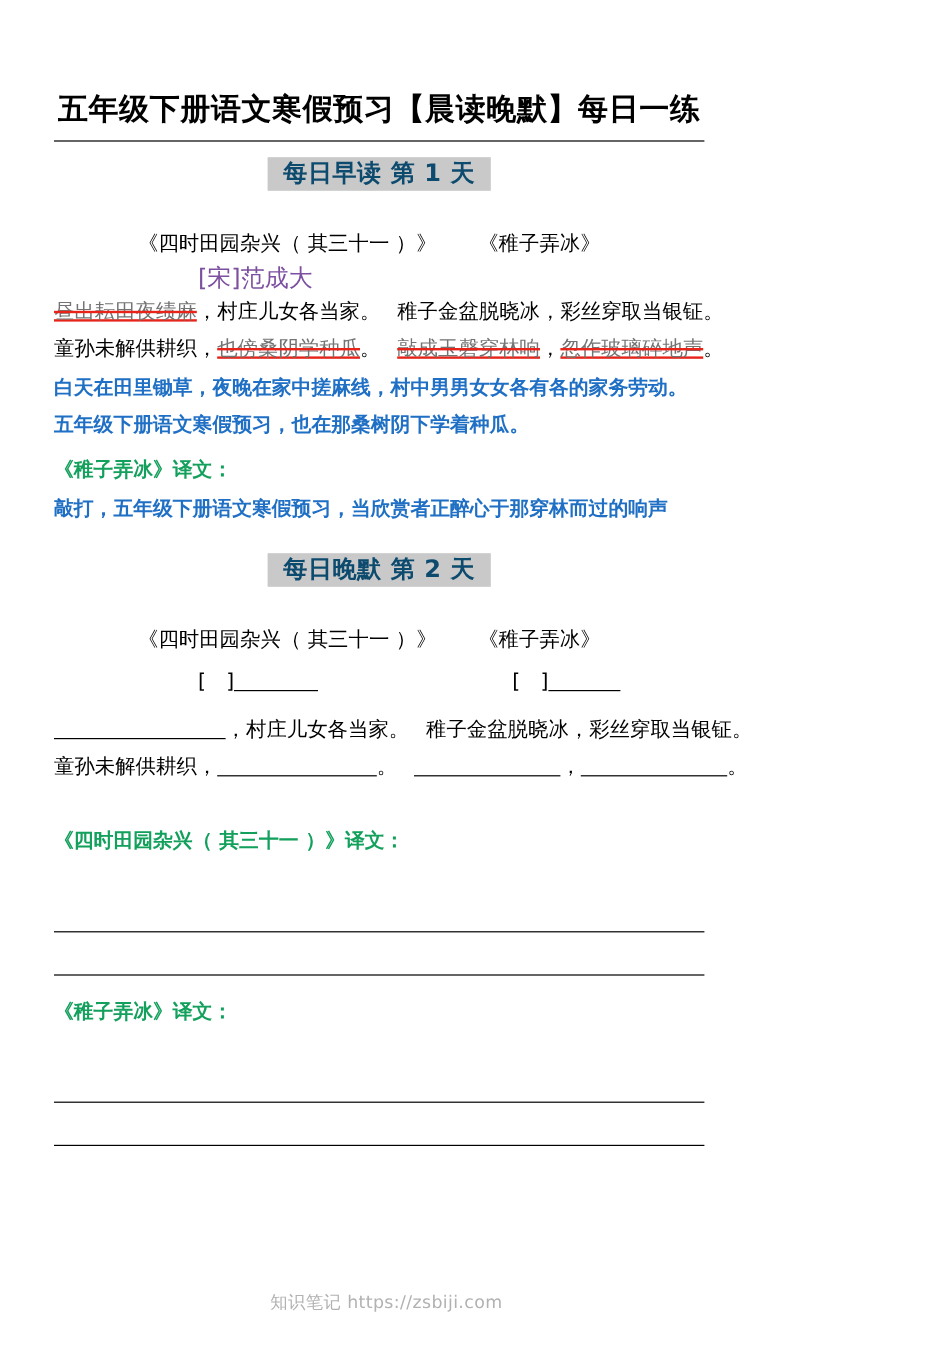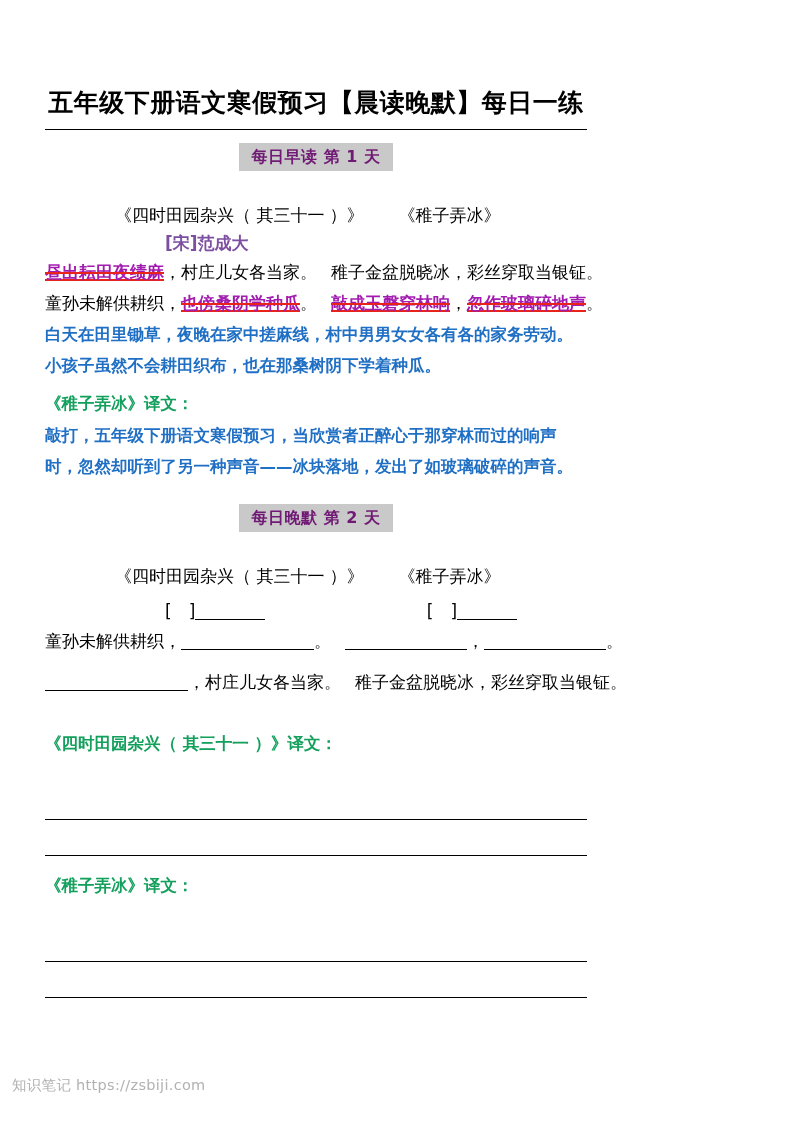--- a/index.html
+++ b/index.html
@@ -13,21 +13,21 @@
     font-family: "DejaVu Sans", "Liberation Sans", sans-serif;
     color: #000000;
     position: relative;
     overflow: hidden;
   }
   .page {
     position: relative;
     width: 632px;
     height: 1121px;
     box-sizing: border-box;
-    padding: 12px 45px;
+    padding: 0 45px;
   }
 
   
   .doc-title {
     text-align: center;
     font-size: 25px;
     font-weight: bold;
     letter-spacing: 0.5px;
     margin: 0;
     padding-top: 74px;
@@ -41,64 +41,64 @@
   }
 
   
   .badge-row {
     text-align: center;
     margin-top: 13px;
   }
   .badge {
     display: inline-block;
     background: #c9c9c9;
-    font-size: 16px;
+    font-size: 20px;
     font-weight: bold;
     padding: 3px 13px 4px 13px;
     line-height: 21px;
     letter-spacing: 0.5px;
-    color: #701a75;
+    color: #0c4a6e;
   }
 
   
   .poem-head {
     display: flex;
     margin-top: 30px;
   }
   .col-l { width: 56%; }
   .col-r { width: 44%; }
   .poem-title {
     font-size: 17px;
     color: #000;
     padding-left: 70px;
     line-height: 28px;
     white-space: nowrap;
   }
   .poem-title.right { padding-left: 50px; }
   .poem-author {
-    font-size: 17px;
-    font-weight: bold;
+    font-size: 20px;
+    font-weight: normal;
     color: #7c4fa0;
     padding-left: 120px;
     line-height: 28px;
     white-space: nowrap;
   }
   .poem-author.right { padding-left: 62px; }
 
   
   .poem-line {
     font-size: 17px;
     line-height: 31px;
     white-space: nowrap;
     color: #000;
   }
   .blk { color: #000; }
   .red {
-    color: #a21caf;
-    font-weight: bold;
+    color: #737373;
+    font-weight: normal;
     text-decoration: underline line-through;
     text-decoration-color: #e8241a;
     text-decoration-thickness: 1.6px;
   }
   .gap-sm { display: inline-block; width: 14px; }
 
   
   .trans-head {
     font-size: 16.5px;
     font-weight: bold;
@@ -147,20 +147,21 @@
     height: 35px;
   }
   .rule-line.first { margin-top: 24px; }
 
   
   .watermark {
     position: absolute;
     left: 12px;
     right: 0;
     bottom: 26px;
+    text-align: center;
     font-size: 14.5px;
     color: #b2b2b2;
     letter-spacing: 0.3px;
   }
 </style>
 </head>
 <body>
 
 <div class="page">
 
@@ -183,25 +184,24 @@
 
   <div class="poem-line">
     <span class="red">昼出耘田夜绩麻</span><span class="blk">，村庄儿女各当家。</span><span class="gap-sm"></span><span class="blk">稚子金盆脱晓冰，彩丝穿取当银钲。</span>
   </div>
 
   <div class="poem-line">
     <span class="blk">童孙未解供耕织，</span><span class="red">也傍桑阴学种瓜</span><span class="blk">。</span><span class="gap-sm"></span><span class="red">敲成玉磬穿林响</span><span class="blk">，</span><span class="red">忽作玻璃碎地声</span><span class="blk">。</span>
   </div>
 
   <div class="trans-line">白天在田里锄草，夜晚在家中搓麻线，村中男男女女各有各的家务劳动。</div>
-  <div class="trans-line">小孩子虽然不会耕田织布，也在那桑树阴下学着种瓜。</div>
+  <div class="trans-line">五年级下册语文寒假预习，也在那桑树阴下学着种瓜。</div>
 
   <div class="trans-head">《稚子弄冰》译文：</div>
   <div class="trans-line">敲打，五年级下册语文寒假预习，当欣赏者正醉心于那穿林而过的响声</div>
-  <div class="trans-line">时，忽然却听到了另一种声音——冰块落地，发出了如玻璃破碎的声音。</div>
 
   <div class="badge-row" style="margin-top:22px;">
     <span class="badge">每日晚默  第 2 天</span>
   </div>
 
   <div class="poem-head">
     <div class="col-l">
       <div class="poem-title">《四时田园杂兴（ 其三十一 ）》</div>
     </div>
     <div class="col-r">
@@ -211,26 +211,26 @@
 
   <div class="blank-row">
     <div class="bracket-cell bl-left">
       <span>[　]</span><span class="ul ul-70"></span>
     </div>
     <div class="bracket-cell bl-right">
       <span>[　]</span><span class="ul ul-60"></span>
     </div>
   </div>
 
+  <div class="poem-line" style="margin-top:10px;">
+    <span class="ul ul-140"></span><span class="blk">，村庄儿女各当家。</span><span class="gap-sm"></span><span class="blk">稚子金盆脱晓冰，彩丝穿取当银钲。</span>
+  </div>
+
   <div class="poem-line">
     <span class="blk">童孙未解供耕织，</span><span class="ul ul-130"></span><span class="blk">。</span><span class="gap-sm"></span><span class="ul ul-120"></span><span class="blk">，</span><span class="ul ul-120"></span><span class="blk">。</span>
-  </div>
-
-  <div class="poem-line" style="margin-top:10px;">
-    <span class="ul ul-140"></span><span class="blk">，村庄儿女各当家。</span><span class="gap-sm"></span><span class="blk">稚子金盆脱晓冰，彩丝穿取当银钲。</span>
   </div>
 
   <div class="trans-head" style="margin-top:30px;">《四时田园杂兴（ 其三十一 ）》译文：</div>
   <div class="rule-line first"></div>
   <div class="rule-line"></div>
 
   <div class="trans-head" style="margin-top:14px;">《稚子弄冰》译文：</div>
   <div class="rule-line first"></div>
   <div class="rule-line"></div>
 

